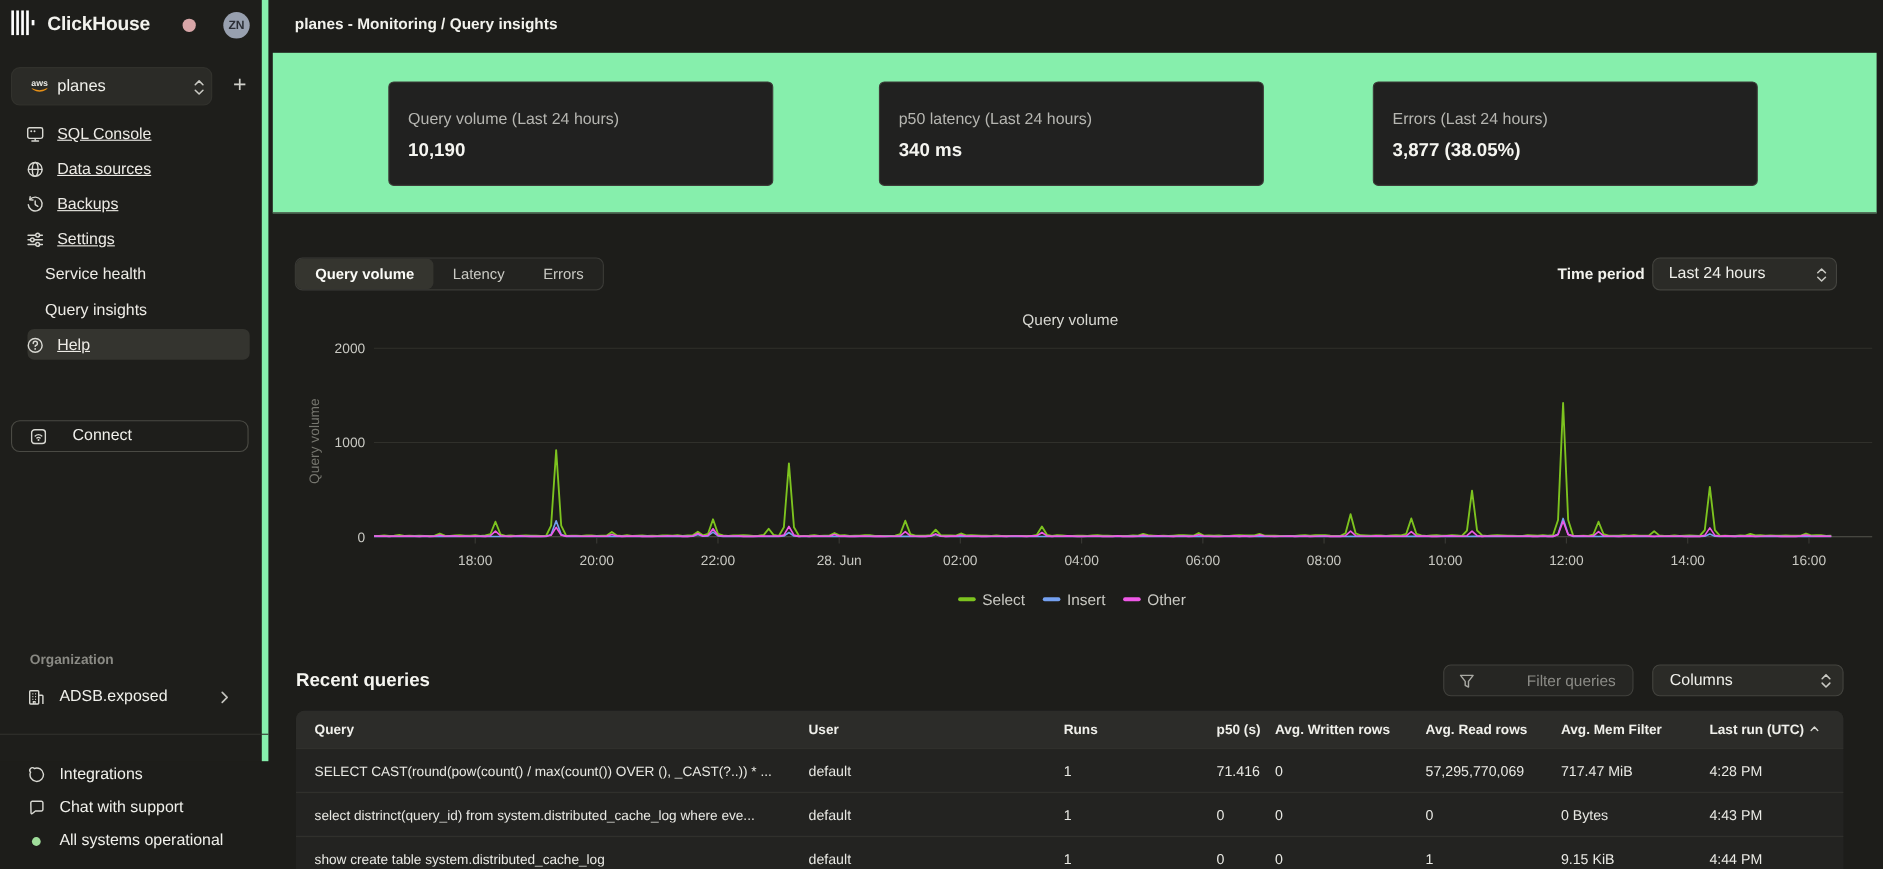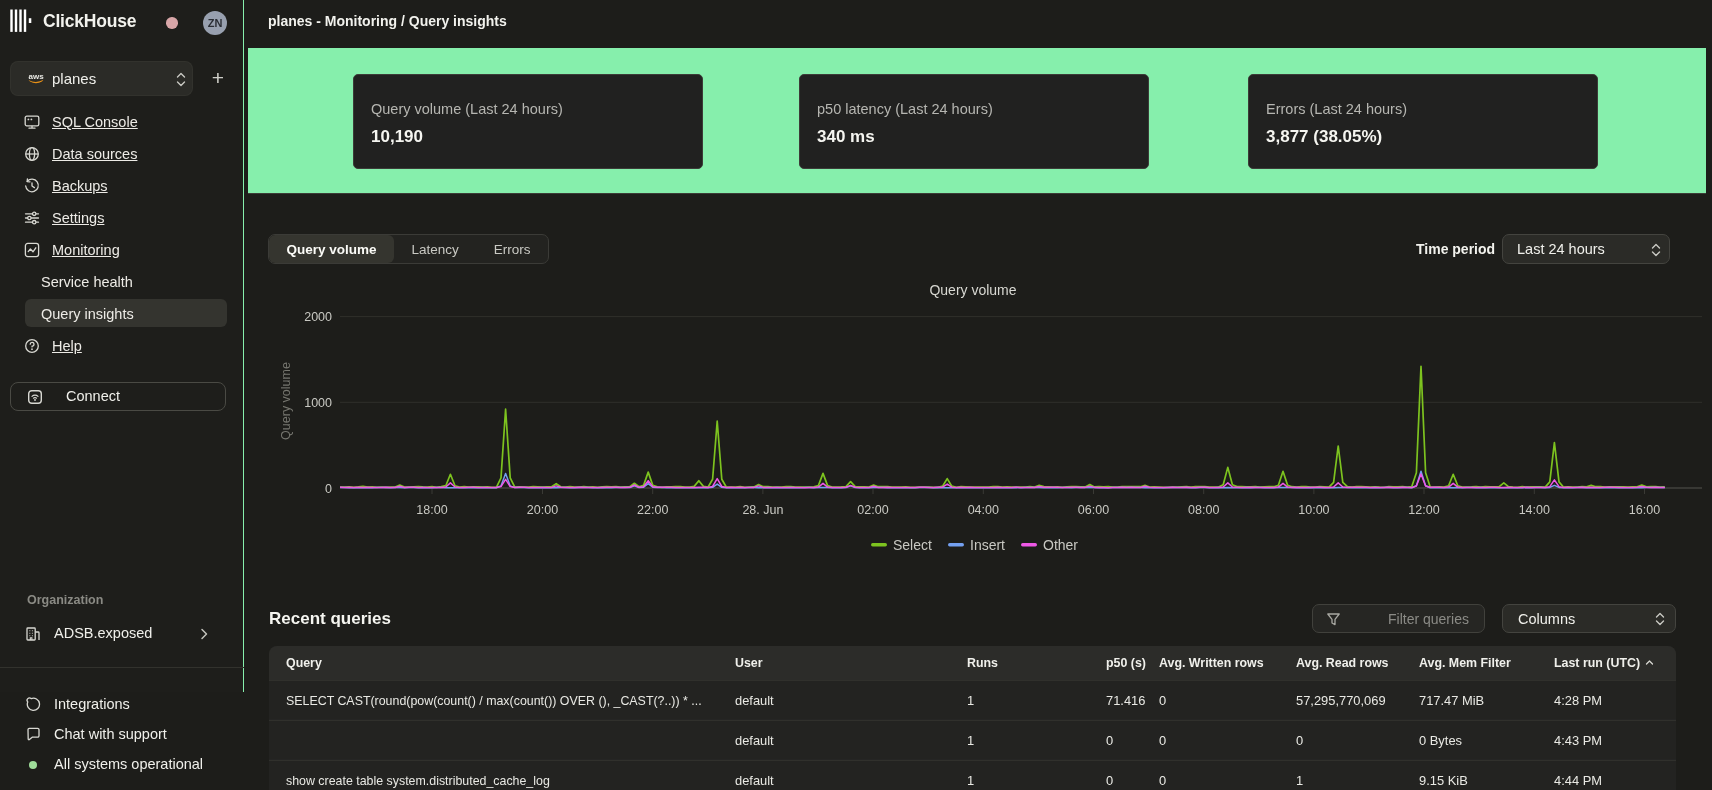--- a/index.html
+++ b/index.html
@@ -1,20 +1,20 @@
 <!DOCTYPE html>
 <html><head>
 <meta charset="utf-8">
 <style>
 * { margin:0; padding:0; box-sizing:border-box; }
 html,body { width:1712px; height:790px; overflow:hidden; }
 body { background:#1d1d1a; font-family:"Liberation Sans", sans-serif; color:#ecece7; position:relative; }
 
 
-#sidebar { position:absolute; left:0; top:0; width:244px; height:692px; background:#1e1e1b; border-right:1px solid #86efac; }
+#sidebar { position:absolute; left:0; top:0; width:244px; height:692px; background:#1e1e1b; border-right:6px solid #86efac; }
 #logo { position:absolute; left:10px; top:9px; }
 .chname { position:absolute; left:43px; top:11px; font-size:17.5px; font-weight:700; color:#f2f2ed; letter-spacing:-0.2px; }
 .pinkdot { position:absolute; left:166px; top:17px; width:11.5px; height:11.5px; border-radius:50%; background:#d8a6a8; }
 .avatar { position:absolute; left:203px; top:10.5px; width:24px; height:24px; border-radius:50%; background:#98a0af; color:#2b2e35; font-size:11px; font-weight:700; display:flex; align-items:center; justify-content:center; }
 .svcsel { position:absolute; left:10px; top:61px; width:183px; height:35px; background:#2b2b27; border:1px solid #39393486; border-radius:8px; }
 .svcsel .nm { position:absolute; left:41px; top:8px; font-size:15px; color:#f0f0eb; }
 .plus { position:absolute; left:205px; top:62px; width:26px; height:32px; color:#cfcfc9; font-size:21px; font-weight:400; display:flex; align-items:center; justify-content:center; }
 .nav { position:absolute; left:0; top:106px; width:244px; }
 .nitem { position:relative; height:32px; display:flex; align-items:center; }
 .nitem .ic { position:absolute; left:24px; width:16px; height:16px; }
@@ -123,27 +123,20 @@
         <span class="tx">Backups</span>
       </div>
     <div class="nitem">
         <svg class="ic" viewBox="0 0 16 16">
           <path d="M1.5 3.8 H14.5 M1.5 8 H14.5 M1.5 12.2 H14.5" stroke="#d8d8d2" stroke-width="1.3" stroke-linecap="round"></path>
           <circle cx="10.2" cy="3.8" r="1.7" fill="#1e1e1b" stroke="#d8d8d2" stroke-width="1.3"></circle>
           <circle cx="5.4" cy="8" r="1.7" fill="#1e1e1b" stroke="#d8d8d2" stroke-width="1.3"></circle>
           <circle cx="10.2" cy="12.2" r="1.7" fill="#1e1e1b" stroke="#d8d8d2" stroke-width="1.3"></circle>
         </svg>
         <span class="tx">Settings</span>
-      </div>
-    <div class="nitem">
-        <svg class="ic" viewBox="0 0 16 16">
-          <rect x="1.4" y="1.4" width="13.2" height="13.2" rx="2.4" stroke="#d8d8d2" stroke-width="1.3" fill="none"></rect>
-          <path d="M4.2 9.6 L6.4 7 L9 9.8 L11.8 5.8" stroke="#d8d8d2" stroke-width="1.3" fill="none" stroke-linecap="round" stroke-linejoin="round"></path>
-        </svg>
-        <span class="tx">Monitoring</span>
       </div>
     <div class="nitem">
         <span class="tx2">Service health</span>
       </div>
     <div class="nitem">
         <span class="tx2">Query insights</span>
       </div>
     <div class="nitem">
         <svg class="ic" viewBox="0 0 16 16">
           <circle cx="8" cy="8" r="6.3" stroke="#d8d8d2" stroke-width="1.3" fill="none"></circle>
@@ -304,20 +297,21 @@
     <div class="c col1">SELECT CAST(round(pow(count() / max(count()) OVER (), _CAST(?..)) * ...</div>
     <div class="c col2">default</div>
     <div class="c col3">1</div>
     <div class="c col4">71.416</div>
     <div class="c col5">0</div>
     <div class="c col6">57,295,770,069</div>
     <div class="c col7">717.47 MiB</div>
     <div class="c col8">4:28 PM</div>
   </div>
   <div class="row" style="top:74px">
+    <div class="c col1">select distrinct(query_id) from system.distributed_cache_log where eve...</div>
     <div class="c col2">default</div>
     <div class="c col3">1</div>
     <div class="c col4">0</div>
     <div class="c col5">0</div>
     <div class="c col6">0</div>
     <div class="c col7">0 Bytes</div>
     <div class="c col8">4:43 PM</div>
   </div>
   <div class="row" style="top:114px">
     <div class="c col1">show create table system.distributed_cache_log</div>

